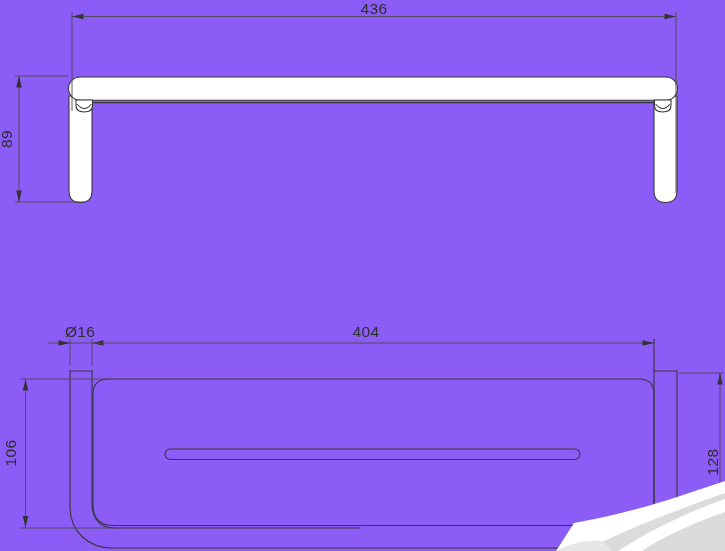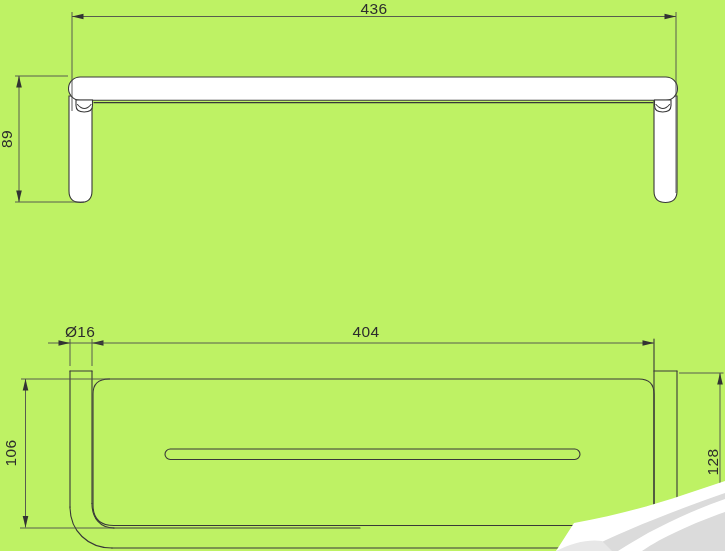--- a/index.html
+++ b/index.html
@@ -1,19 +1,19 @@
 <!DOCTYPE html>
 <html><head>
 <meta charset="utf-8">
 <style>
   html,body{margin:0;padding:0;background:#fff;}
   .sheet{
     position:relative;
     width:725px;height:551px;
-    background:#bef264;
+    background:#8b5cf6;
     overflow:hidden;
     font-family:"Liberation Sans", sans-serif;
   }
   svg text{
     font-family:"Liberation Sans", sans-serif;
     font-size:15.5px;
     fill:#2d2d2d;
     letter-spacing:.3px;
   }
   .obj{fill:none;stroke:#383838;stroke-width:1.1;stroke-linecap:round;}

